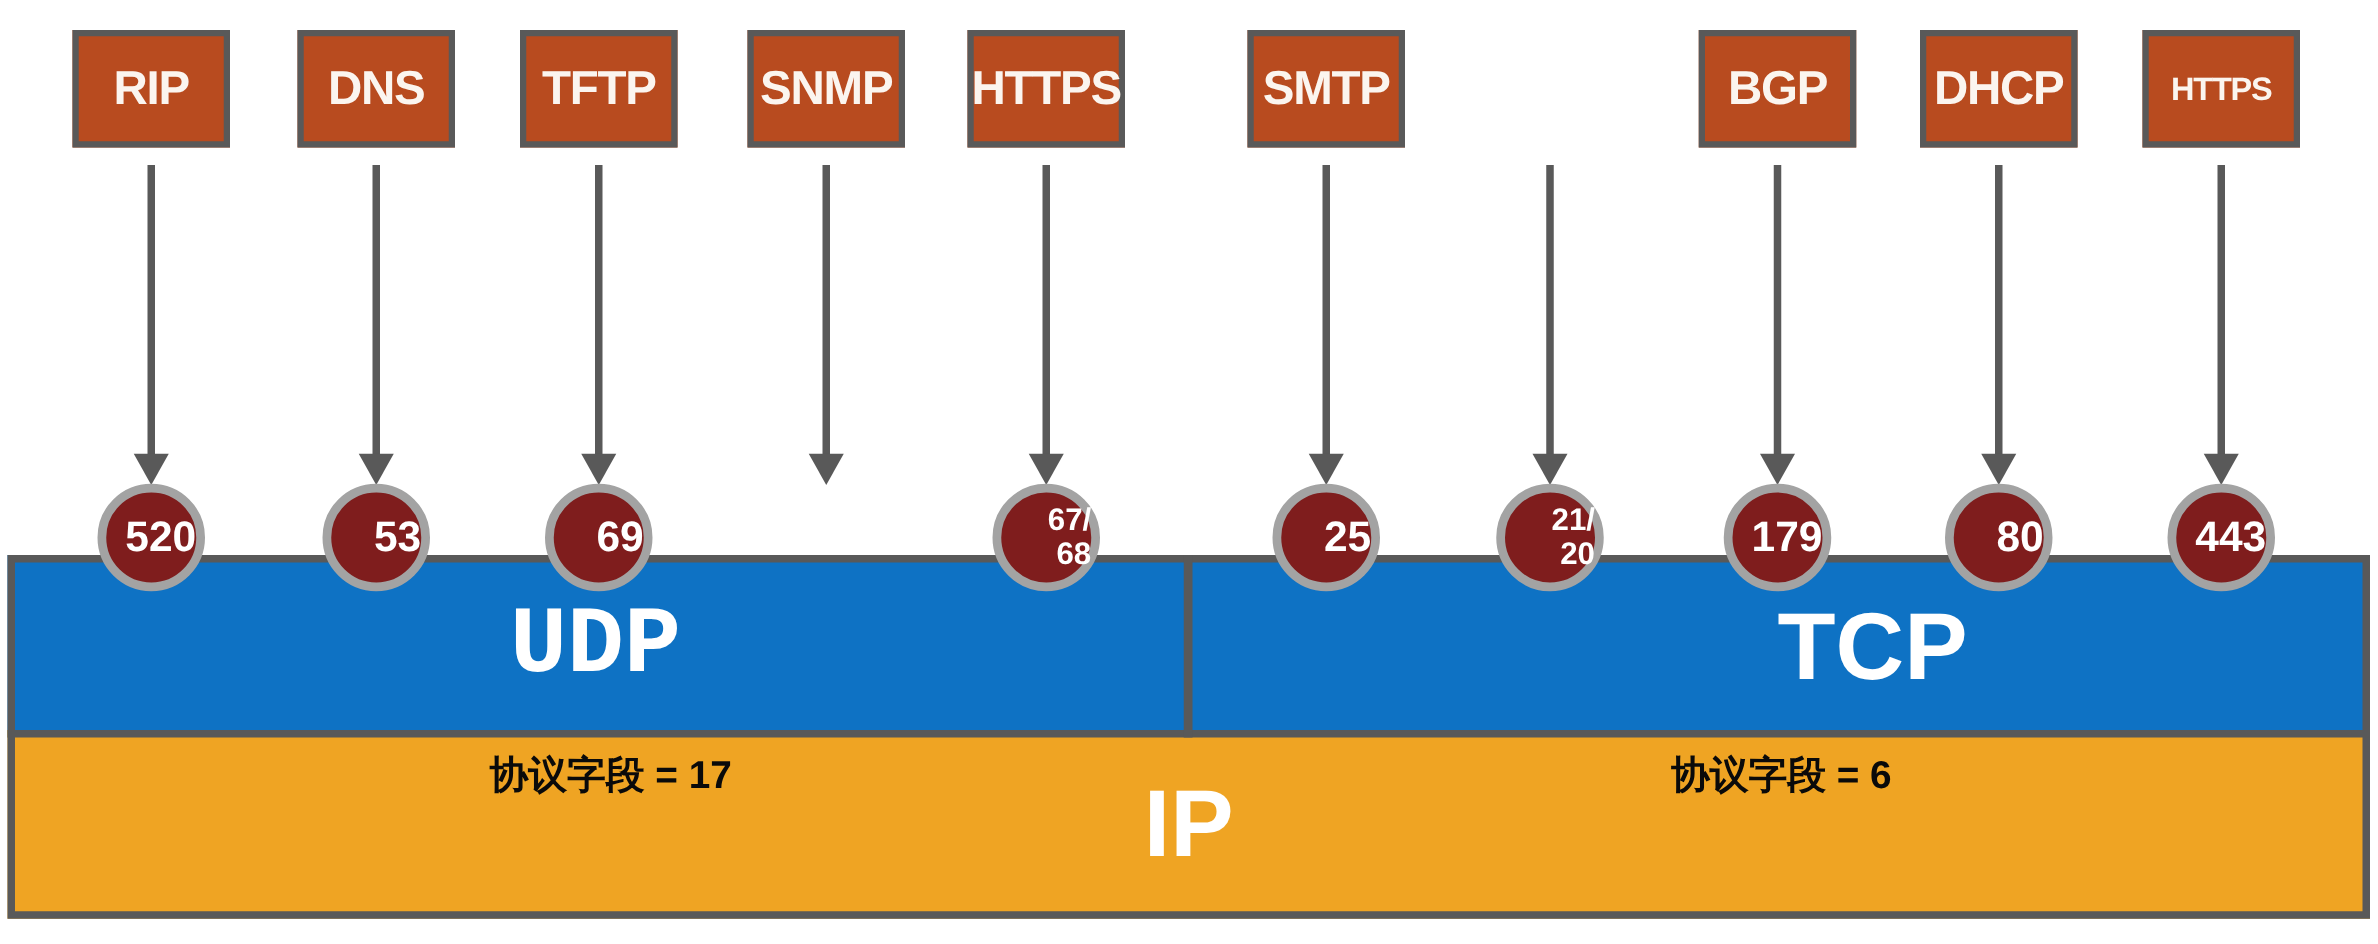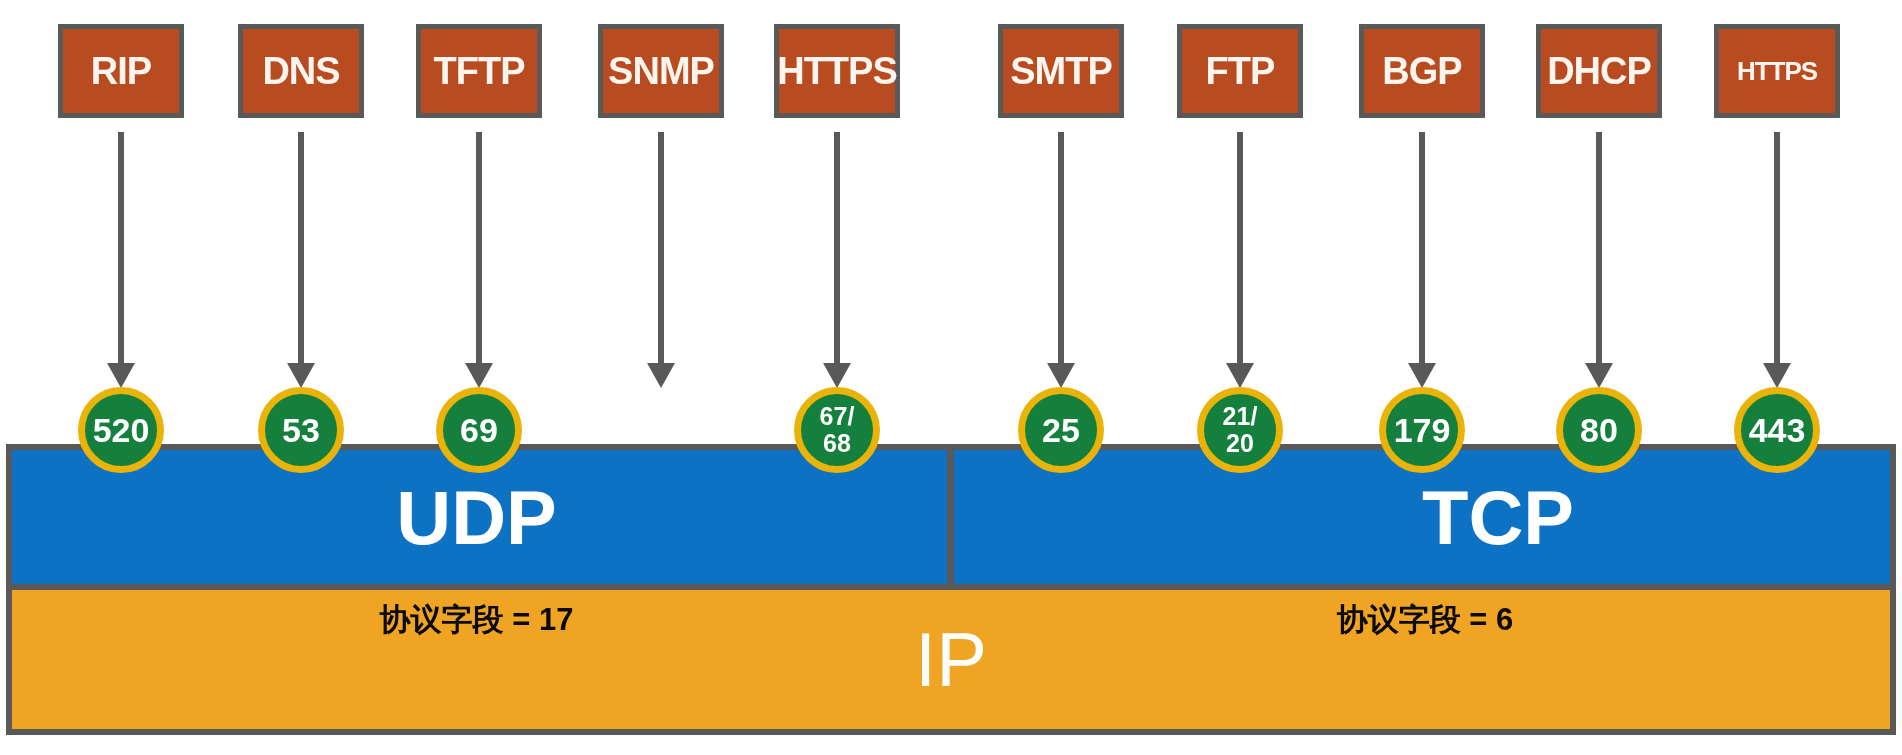--- a/index.html
+++ b/index.html
@@ -54,25 +54,25 @@
   }
 
   .port-circle {
     position: absolute;
     top: 387px;
     left: calc(var(--cx) * 1px - 43px);
     width: 86px;
     height: 86px;
     box-sizing: border-box;
     border-radius: 50%;
-    background: #15803d;
-    border: 7px solid #eab308;
+    background: #7f1d1d;
+    border: 7px solid #a3a3a3;
     display: flex;
     flex-direction: column;
-    align-items: center;
+    align-items: flex-end;
     justify-content: center;
     z-index: 5;
     color: #ffffff;
     font-weight: bold;
   }
   .port-circle span { font-size: 34px; line-height: 1.0; }
   .port-circle.two-line span { font-size: 25px; line-height: 1.08; }
 
   
   .transport-bar {
@@ -100,21 +100,21 @@
     top: 444px;
     height: 146px;
     display: flex;
     align-items: center;
     justify-content: center;
     color: #ffffff;
     font-weight: bold;
     font-size: 76px;
     z-index: 3;
   }
-  #udp-label { left: 6px;   width: 941px; }
+  #udp-label { left: 6px;   width: 941px; font-family: Liberation Mono, monospace; }
   #tcp-label { left: 954px; width: 1088px; }
 
   
   .ip-bar {
     position: absolute;
     left: 6px;
     top: 584px;
     width: 1890px;
     height: 151px;
     box-sizing: border-box;
@@ -125,39 +125,39 @@
   .ip-label {
     position: absolute;
     left: 6px;
     top: 584px;
     width: 1890px;
     height: 151px;
     display: flex;
     align-items: center;
     justify-content: center;
     color: #ffffff;
-    font-weight: normal;
+    font-weight: bold;
     font-size: 76px;
     z-index: 3;
     text-align: right;
   }
   .field-label {
     position: absolute;
     top: 599px;
     height: 42px;
     display: flex;
     align-items: center;
     justify-content: center;
     color: #0a0a0a;
     font-weight: bold;
     font-size: 31px;
     z-index: 4;
     white-space: nowrap;
   }
-  #field-udp { left: 6px;   width: 941px; }
+  #field-udp { left: 6px;   width: 941px; padding-left: 12px; }
   #field-tcp { left: 954px; width: 942px; }
 </style>
 </head>
 <body>
 
 <div id="stage">
 
   <div class="proto-box" style="--cx:121">
     <span>RIP</span>
   </div>
@@ -203,23 +203,20 @@
 
   <div class="proto-box" style="--cx:1061">
     <span>SMTP</span>
   </div>
   <div class="arrow-line" style="--cx:1061"></div>
   <div class="arrow-head" style="--cx:1061"></div>
   <div class="port-circle" style="--cx:1061">
     <span>25</span>
   </div>
 
-  <div class="proto-box" style="--cx:1240">
-    <span>FTP</span>
-  </div>
   <div class="arrow-line" style="--cx:1240"></div>
   <div class="arrow-head" style="--cx:1240"></div>
   <div class="port-circle two-line" style="--cx:1240">
     <span>21/</span>
     <span>20</span>
   </div>
 
   <div class="proto-box" style="--cx:1422">
     <span>BGP</span>
   </div>

